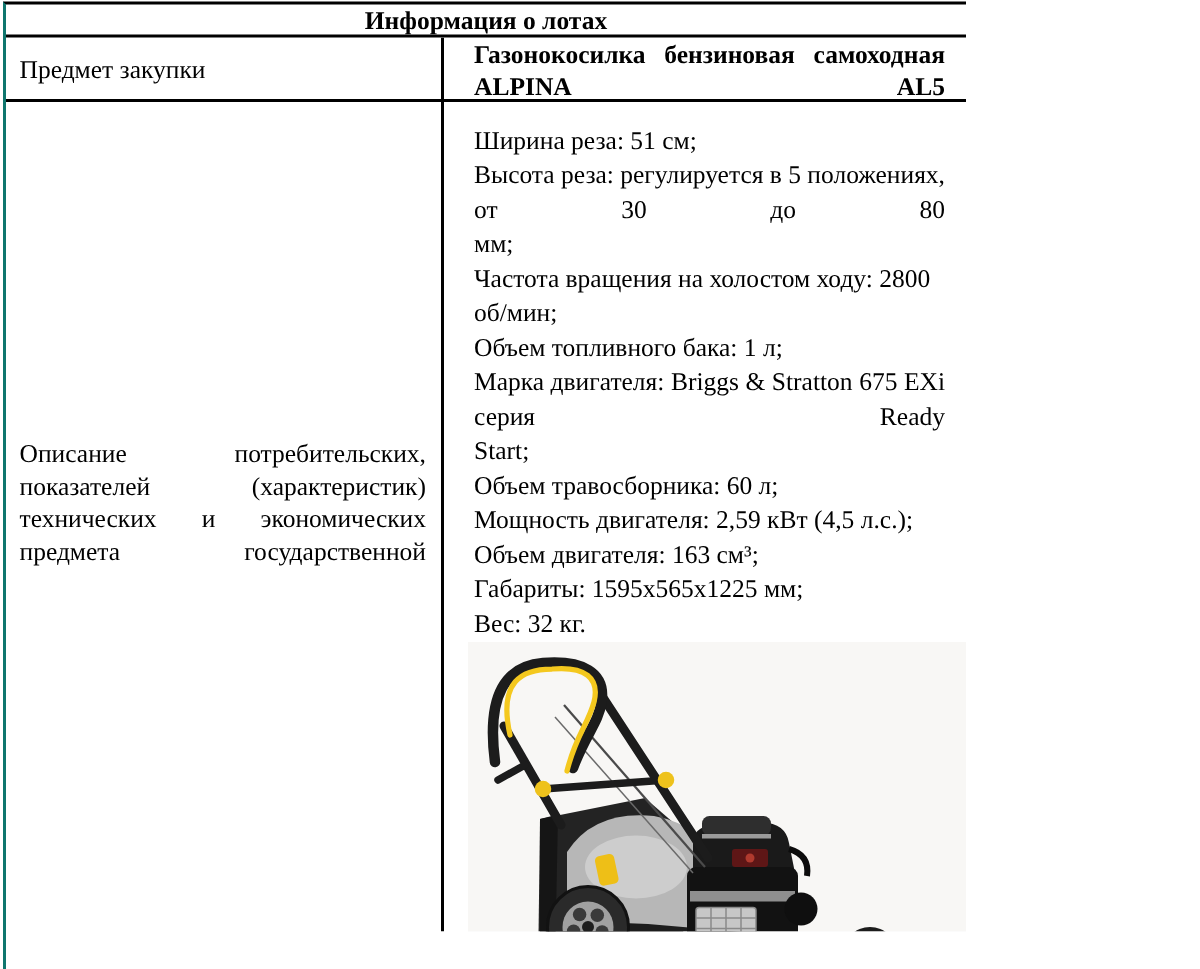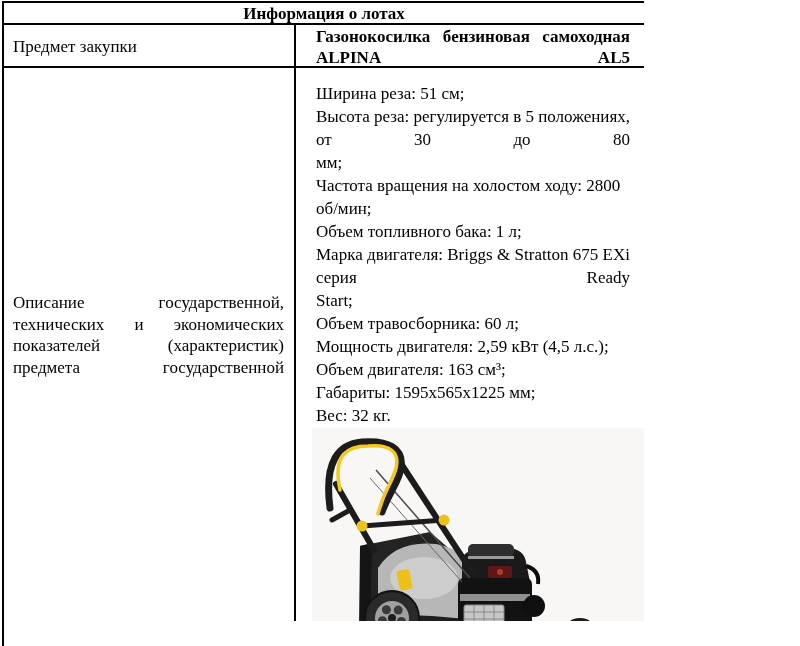--- a/index.html
+++ b/index.html
@@ -8,21 +8,21 @@
     background: #ffffff;
     font-family: "Liberation Serif", "DejaVu Serif", serif;
     color: #000;
     overflow: hidden;
   }
   .table {
     position: absolute;
     left: 2px; top: 1px;
     width: 642px; height: 645px;
     border-top: 2px solid #000;
-    border-left: 2px solid #000000;
+    border-left: 2px solid #0f766e;
     font-size: 17px;
   }
   .row { border-bottom: 2px solid #000; overflow: hidden; }
   .row-title {
     height: 22px; line-height: 21px;
     text-align: center; font-weight: bold;
   }
   .row-lot {
     height: 23px; line-height: 22px;
     text-align: center; font-weight: bold;
@@ -68,23 +68,23 @@
       <span>Предмет закупки</span>
     </div>
     <div class="col-right">
       <span class="ln flush">Газонокосилка бензиновая самоходная ALPINA AL5</span>
       <span class="ln">51 SQ или аналог</span>
     </div>
   </div>
 
   <div class="row row-desc">
     <div class="col-left">
-      <span class="ln flush">Описание государственной,</span>
+      <span class="ln flush">Описание потребительских,</span>
+      <span class="ln flush">показателей (характеристик)</span>
       <span class="ln flush">технических и экономических</span>
-      <span class="ln flush">показателей (характеристик)</span>
       <span class="ln flush">предмета государственной</span>
     </div>
     <div class="col-right">
       <span class="ln">Ширина реза: 51 см;</span>
       <span class="ln flush">Высота реза: регулируется в 5 положениях, от 30 до 80</span>
       <span class="ln">мм;</span>
       <span class="ln">Частота вращения на холостом ходу: 2800 об/мин;</span>
       <span class="ln">Объем топливного бака: 1 л;</span>
       <span class="ln flush">Марка двигателя: Briggs &amp; Stratton 675 EXi серия Ready</span>
       <span class="ln">Start;</span>

